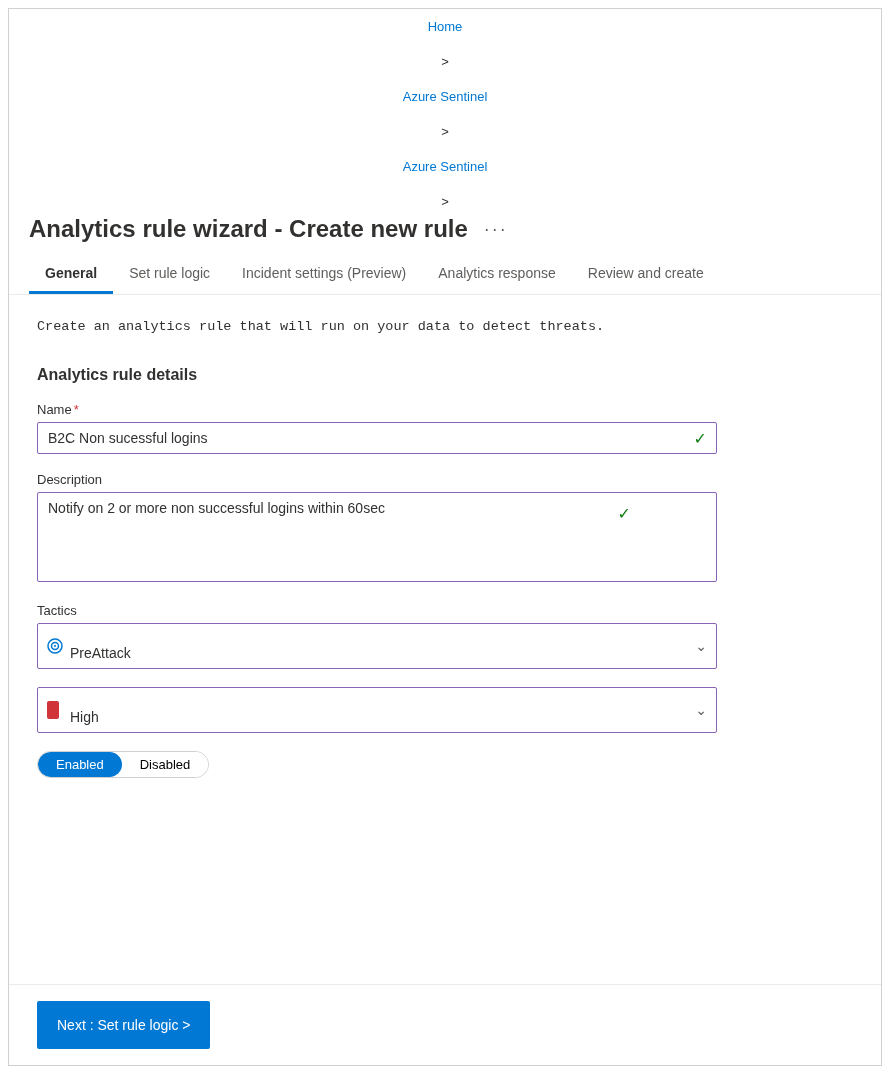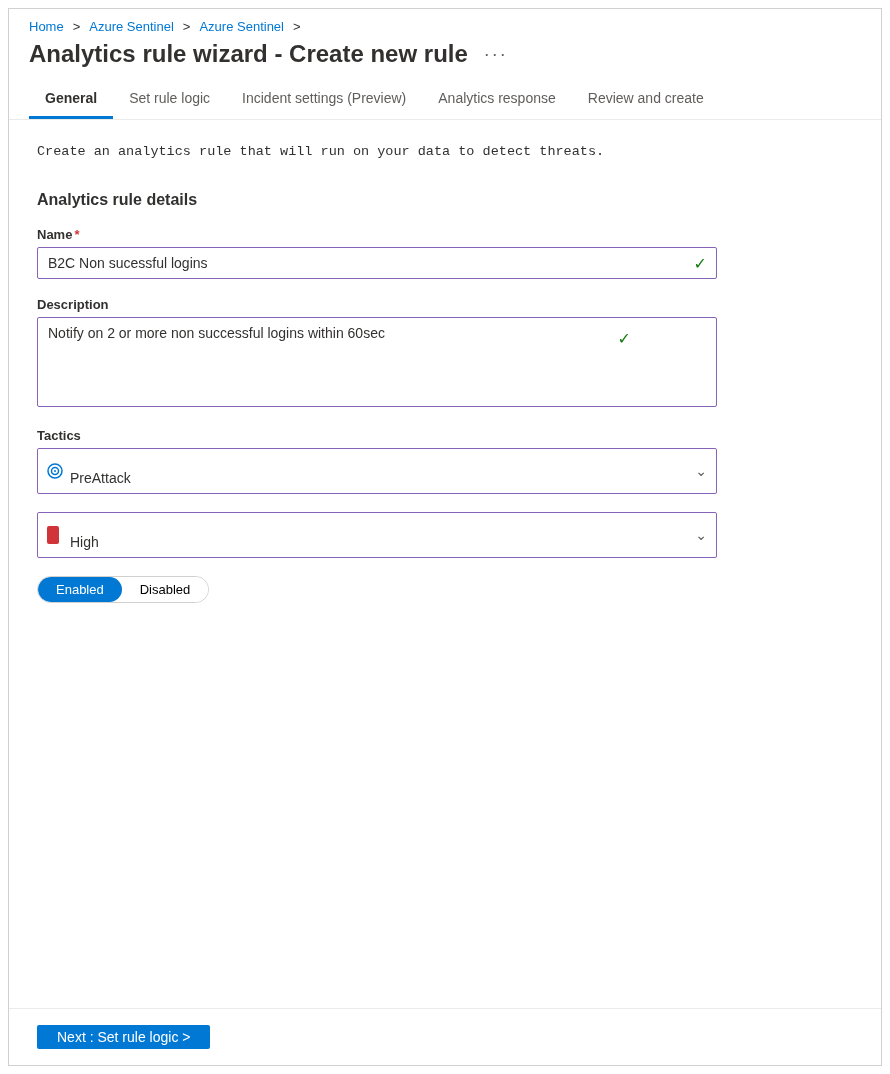--- a/index.html
+++ b/index.html
@@ -15,22 +15,23 @@
       border: 1px solid #d2d0ce;
       margin: 8px;
       min-height: 1058px;
       display: flex;
       flex-direction: column;
     }
     .breadcrumb-bar {
       padding: 10px 20px 6px 20px;
       display: flex;
       align-items: center;
-      gap: 9px;
-      font-size: 13px;
+      gap: 20px;
+      font-size: 13px;
+      flex-direction: column;
     }
     .breadcrumb-bar a {
       color: #0078d4;
       text-decoration: none;
     }
     .breadcrumb-sep {
       color: #323130;
       font-size: 13px;
     }
     .page-header {
@@ -86,21 +87,21 @@
     .section-title {
       font-size: 16px;
       font-weight: 600;
       margin-bottom: 18px;
     }
     .field-group {
       margin-bottom: 18px;
     }
     .field-label {
       font-size: 13px;
-      font-weight: 700;
+      font-weight: 400;
       margin-bottom: 5px;
       color: #323130;
     }
     .required-star {
       color: #d13438;
       margin-left: 2px;
     }
     .input-field {
       width: 680px;
       border: 1px solid #8764b8;
@@ -233,21 +234,21 @@
       border-top: 1px solid #edebe9;
       padding: 16px 28px;
       display: flex;
       align-items: center;
     }
     .next-btn {
       background: #0078d4;
       color: #fff;
       border: none;
       border-radius: 2px;
-      padding: 4px 20px;
+      padding: 16px 20px;
       font-size: 14px;
       cursor: pointer;
       font-family: inherit;
     }
   </style>
 </head>
 <body>
 
 <div class="outer-border">
 

